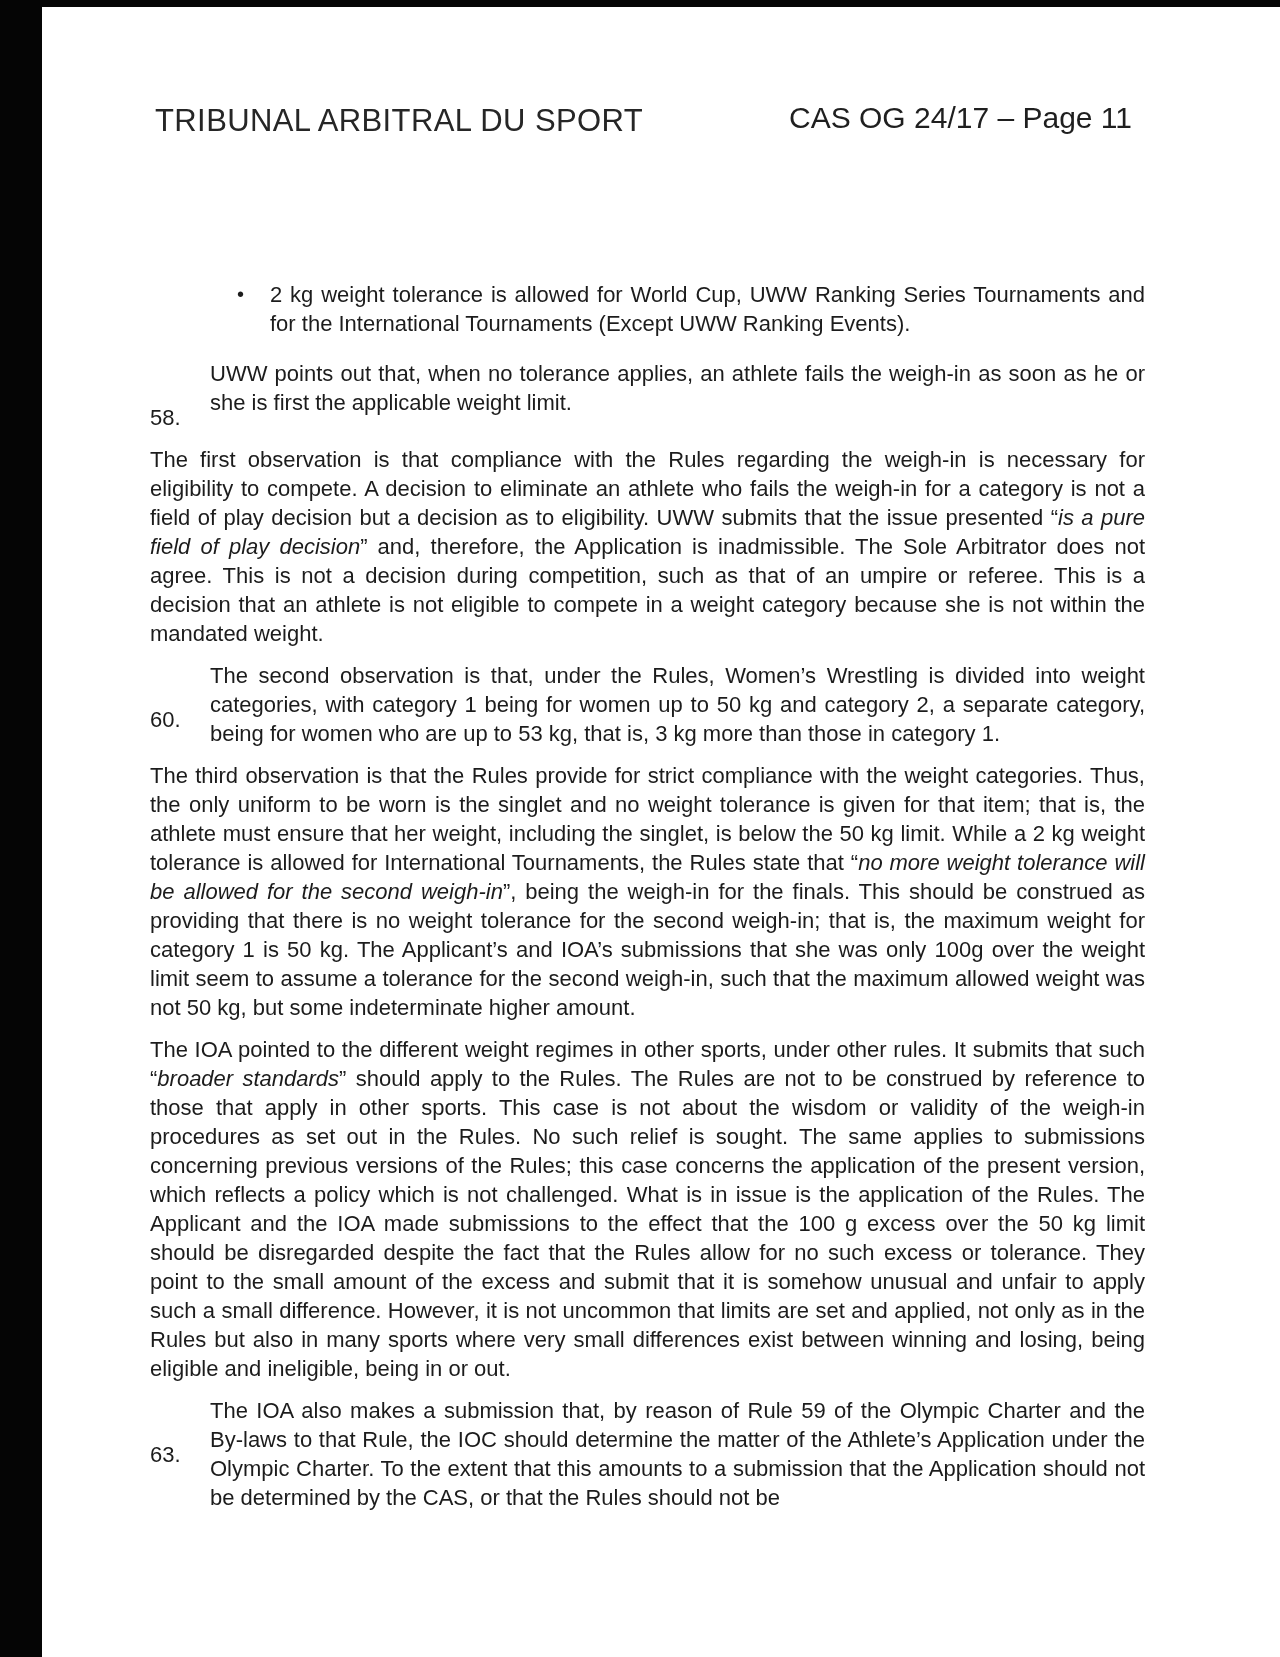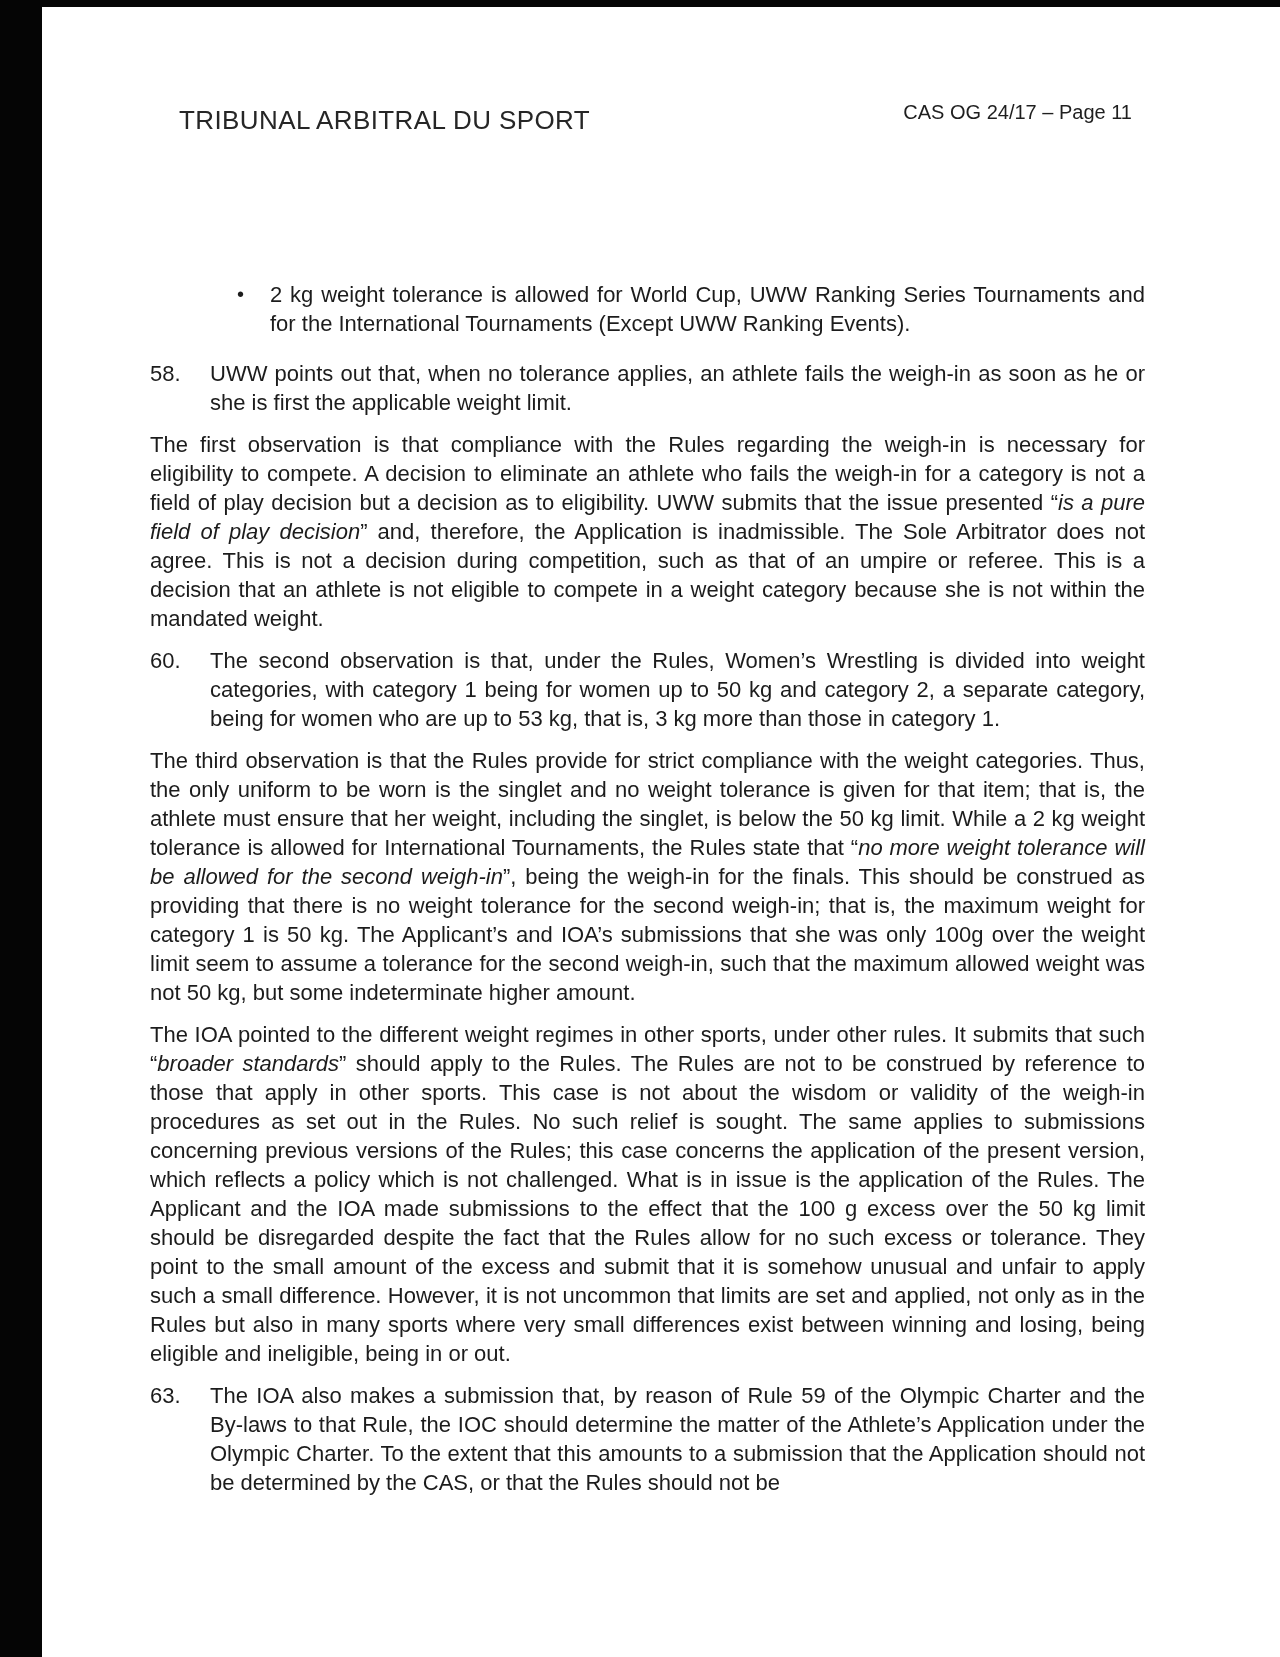--- a/index.html
+++ b/index.html
@@ -27,32 +27,31 @@
     position: absolute;
     left: 0; top: 0;
     width: 1280px; height: 7px;
     background: #050505;
   }
   
   .org-block {
     position: absolute;
     left: 155px;
     top: 106px;
-    font-size: 26px;
+    font-size: 31px;
     line-height: 29px;
     letter-spacing: 0.4px;
     color: #262626;
     white-space: nowrap;
-    margin-left: 24px;
   }
   .page-ref {
     position: absolute;
     top: 101px;
     right: 148px;
-    font-size: 20px;
+    font-size: 30px;
     color: #1f1f1f;
     white-space: nowrap;
   }
   
   .content {
     position: absolute;
     left: 150px;
     top: 280px;
     width: 995px;
     font-size: 22px;
@@ -74,20 +73,21 @@
     flex: 1;
     text-align: justify;
   }
   .para {
     display: flex;
     margin-top: 13px;
   }
   .para .num {
     width: 60px;
     flex: 0 0 60px;
+    margin-top: 44px;
   }
   .para .ptext {
     flex: 1;
     text-align: justify;
   }
   .ptext i {
     font-style: italic;
   }
 </style>
 </head>

